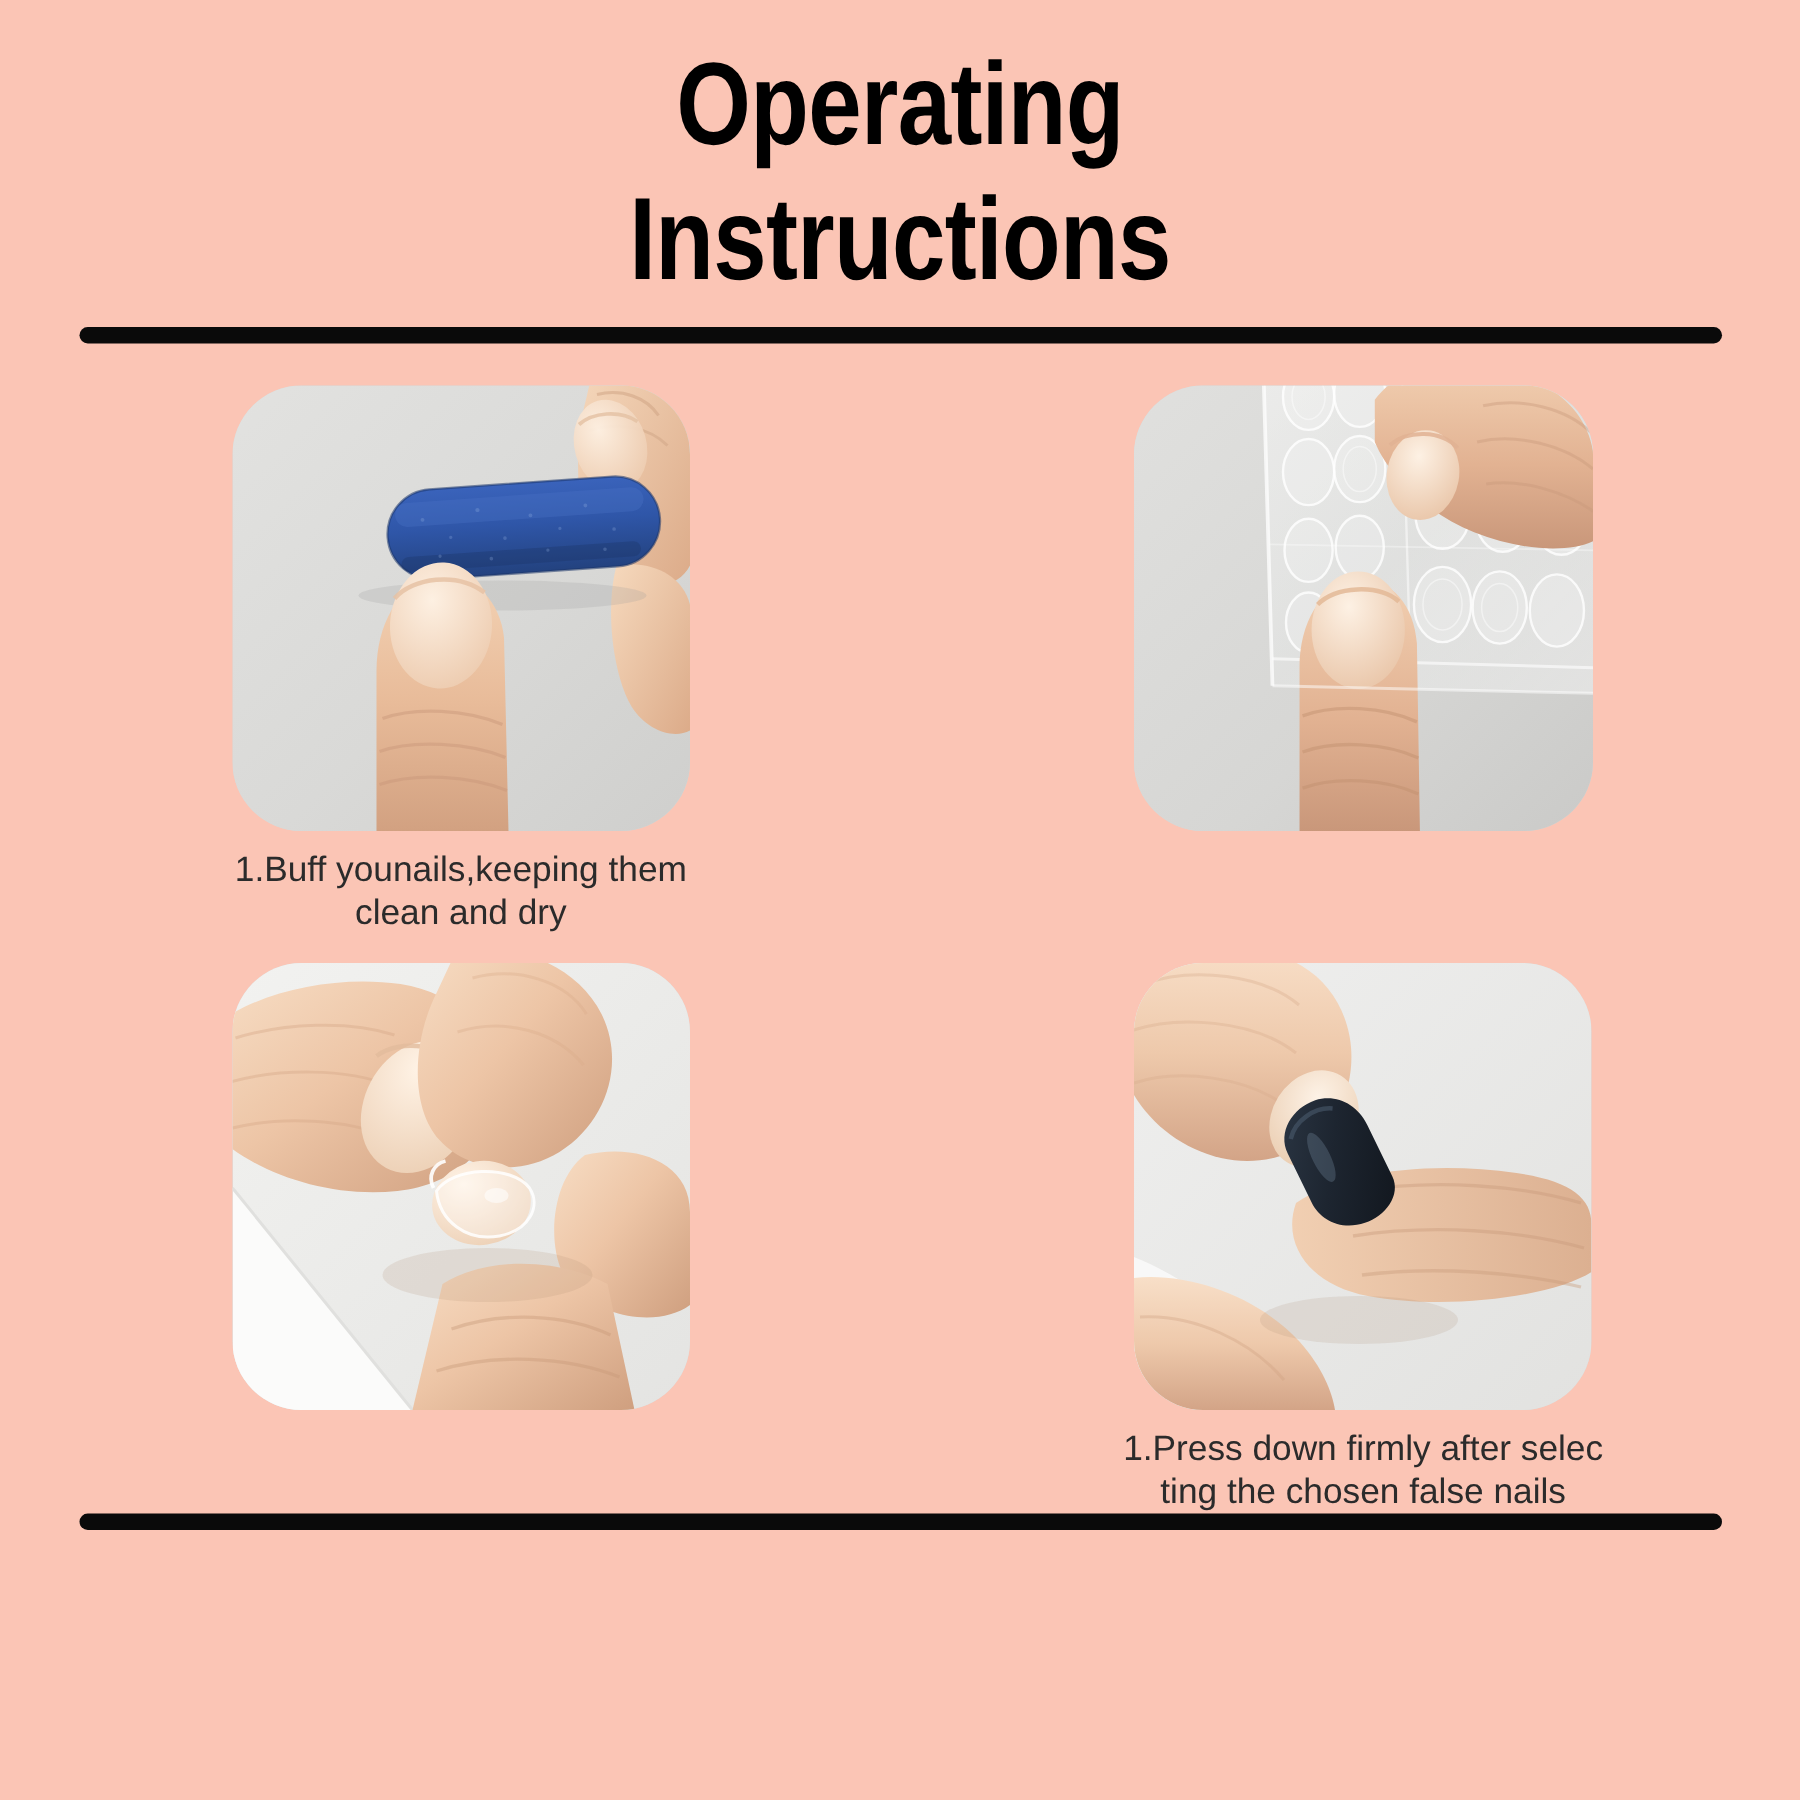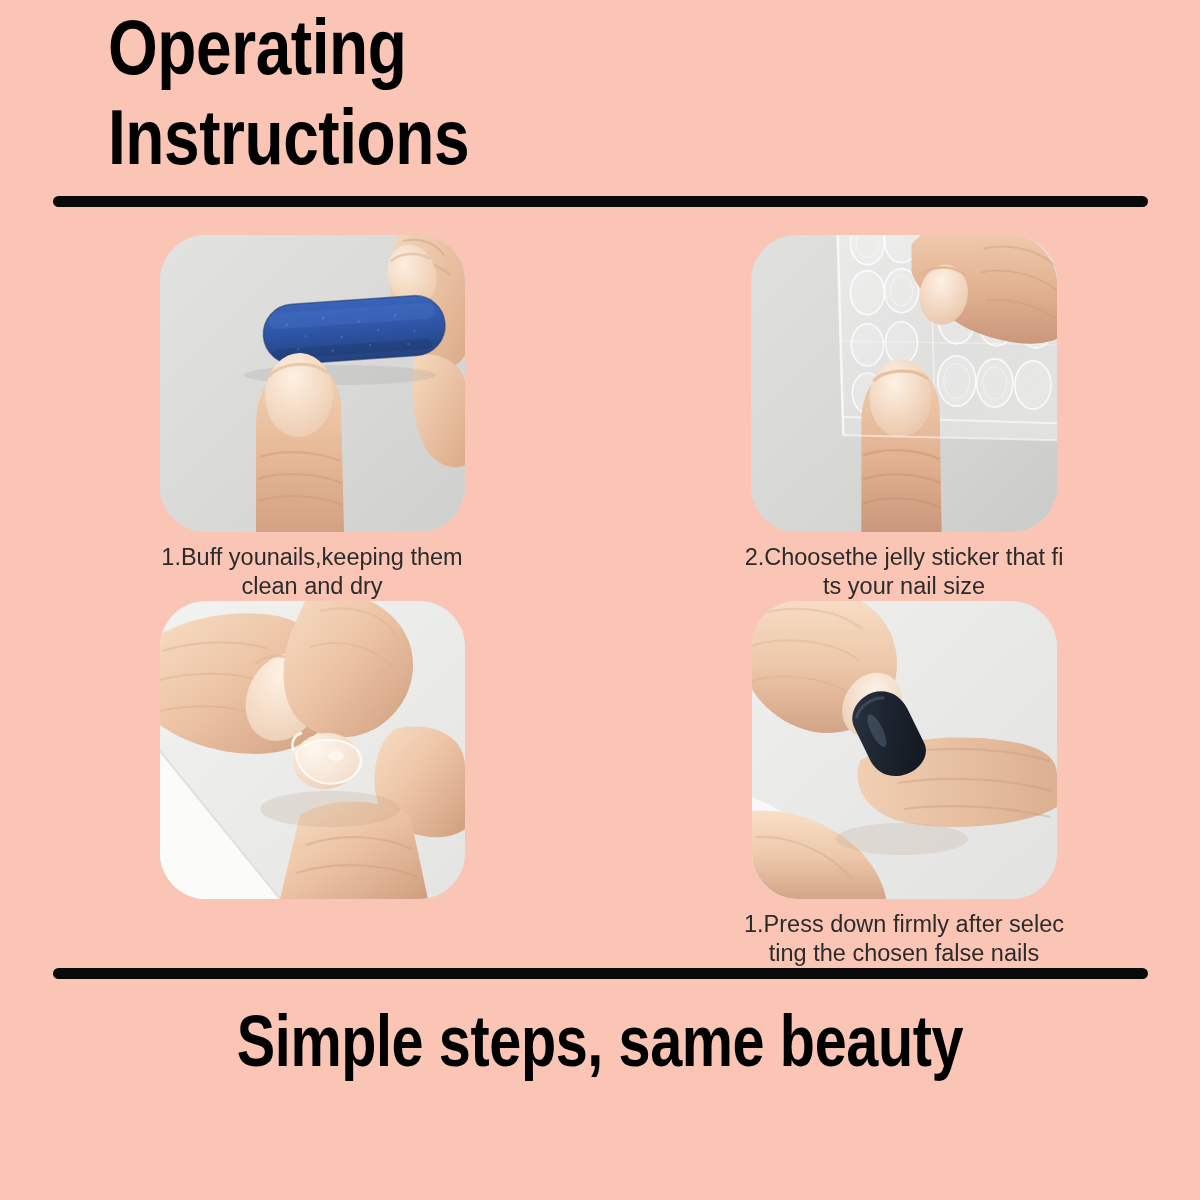--- a/index.html
+++ b/index.html
@@ -17,22 +17,22 @@
 
   .poster {
     position: absolute;
     inset: 0;
     display: flex;
     flex-direction: column;
   }
 
   
   .title-block {
-    padding-top: 2px;
-    text-align: left;
+    padding-top: 24px;
+    text-align: center;
   }
   .title-line {
     display: block;
     color: #000000;
     font-family: "Liberation Sans Narrow", "Liberation Sans", sans-serif;
     font-weight: 700;
     font-size: 78px;
     line-height: 90px;
     letter-spacing: -0.5px;
     transform: scaleX(0.82);
@@ -51,20 +51,21 @@
 
   
   .steps {
     flex: 0 0 auto;
     display: grid;
     grid-template-columns: 1fr 1fr;
     grid-template-rows: auto auto;
     column-gap: 0px;
     row-gap: 0px;
     padding: 28px 0 0 16px;
+    gap: 19px;
   }
   .step {
     display: flex;
     flex-direction: column;
     align-items: center;
   }
   .photo {
     width: 305px;
     height: 297px;
     border-radius: 46px;
@@ -273,22 +274,20 @@
             <g stroke="#c1906f" stroke-width="2.2" fill="none" opacity="0.45">
               <path d="M112 220 C134 212 166 214 188 224"></path>
               <path d="M112 244 C134 236 168 238 189 248"></path>
               <path d="M112 268 C134 260 168 262 189 272"></path>
             </g>
 
             <path d="M92 200 L305 205" stroke="#ffffff" stroke-width="2" opacity="0.5" fill="none"></path>
           </svg>
         </div>
       </div>
-      <div class="caption">2.Choosethe jelly sticker that fi
-ts your nail size</div>
     </div>
 
     <div class="step step-3">
       <div class="photo">
         <div class="scene">
           <svg viewBox="0 0 305 298" preserveAspectRatio="xMidYMid slice">
             <defs>
               <linearGradient id="bg3" x1="0" y1="0" x2="1" y2="1">
                 <stop offset="0%" stop-color="#f2f2f0"></stop>
                 <stop offset="100%" stop-color="#e4e4e2"></stop>
@@ -413,17 +412,14 @@
         </div>
       </div>
       <div class="caption">1.Press down firmly after selec
 ting the chosen false nails</div>
     </div>
 
   </div>
 
   <div class="rule rule-bottom"></div>
 
-  <div class="tagline-block">
-    <span class="tagline">Simple steps, same beauty</span>
-  </div>
 
 </div>
 
 </body></html>

